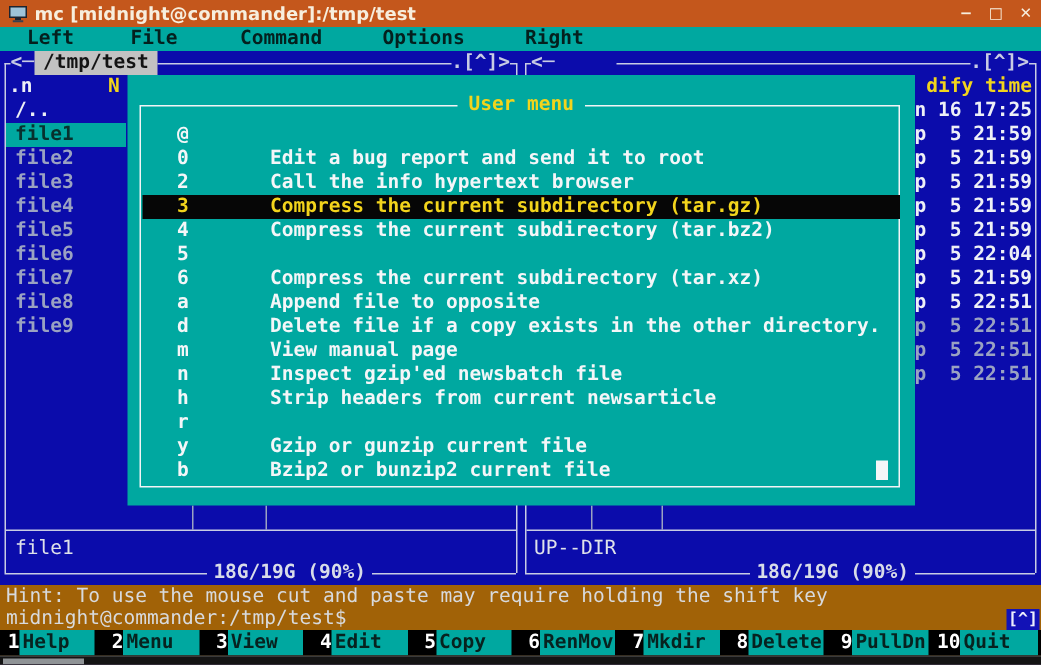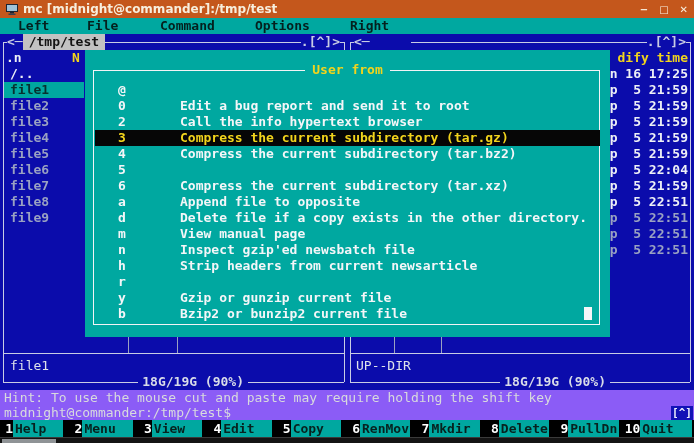--- a/index.html
+++ b/index.html
@@ -5,21 +5,21 @@
   html,body{margin:0;padding:0;background:#444;}
   .window{position:relative;width:694px;height:443px;overflow:hidden;
           font-family:"DejaVu Sans Mono",monospace;font-weight:bold;background:#000;}
   
   .titlebar{position:absolute;top:0;left:0;right:0;height:18px;background:#c4571c;
             display:flex;align-items:center;padding:0 6px;gap:5px;
             font-family:"DejaVu Sans",sans-serif;font-size:12px;color:#f7eedd;}
   .titlebar .controls{margin-left:auto;display:flex;gap:11px;font-size:10px;color:#f7eedd;}
   .titlebar .controls span{cursor:default;}
   
-  .terminal{position:absolute;top:18px;left:0;width:694px;height:425px;background:#8b5cf6;
+  .terminal{position:absolute;top:18px;left:0;width:694px;height:425px;background:#a16207;
             font-size:13px;line-height:16px;}
   .menubar{position:absolute;top:0;left:0;width:694px;height:16px;background:#00a8a0;color:#04201e;}
   .mitem{position:absolute;top:0;height:16px;}
   
   .panels{position:absolute;top:16px;left:0;width:694px;height:356px;background:#0b0cab;color:#e9ebf3;}
   .vline{position:absolute;width:1px;background:#c8cce4;}
   .hline{position:absolute;height:1px;background:#c8cce4;}
   .phead{position:absolute;top:0;height:16px;display:flex;align-items:center;color:#c8cce4;}
   .phead .fill{height:1px;background:#c8cce4;}
   .phead .grow{flex:1;}
@@ -167,21 +167,21 @@
       </div>
       <div class="pbot" style="left:350px;width:340px;">
         <span class="fill grow"></span>
         <span class="sz">18G/19G (90%)</span>
         <span class="fill" style="width:80px"></span>
       </div>
     </div>
 
     <div class="dialog">
       <div class="dframe"></div>
-      <div class="dtitle"><span>User from</span></div>
+      <div class="dtitle"><span>User menu</span></div>
 
       <div class="uitem" style="top:32px">
         <span class="ukey">@</span>
       </div>
       <div class="uitem" style="top:48px">
         <span class="ukey">0</span>
         <span class="ulabel">Edit a bug report and send it to root</span>
       </div>
       <div class="uitem" style="top:64px">
         <span class="ukey">2</span>

